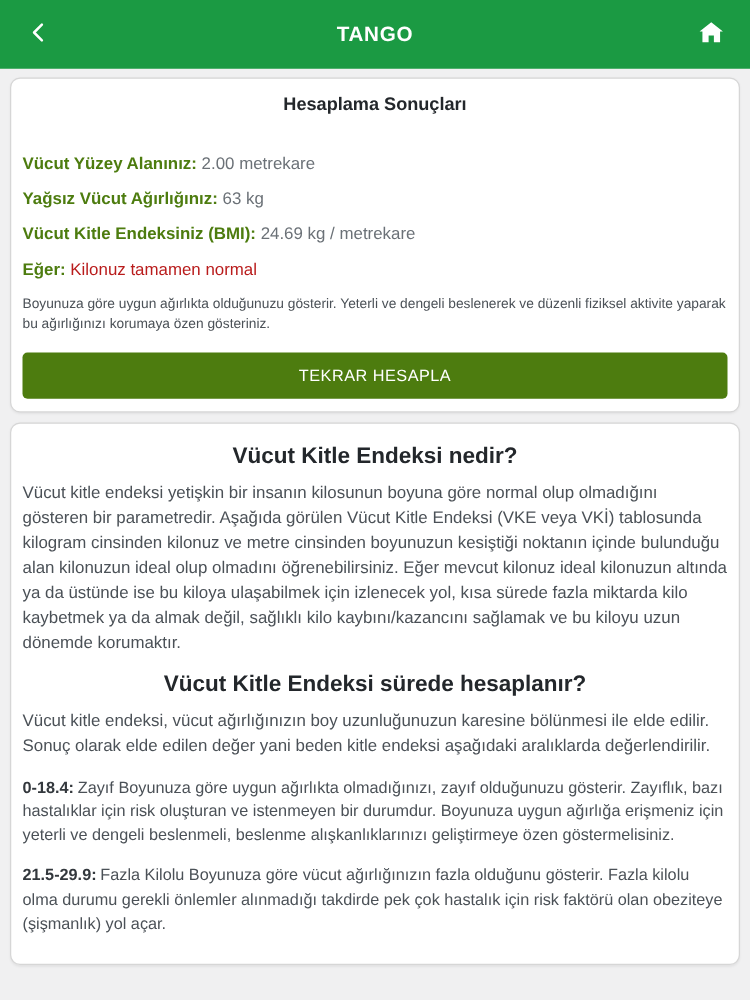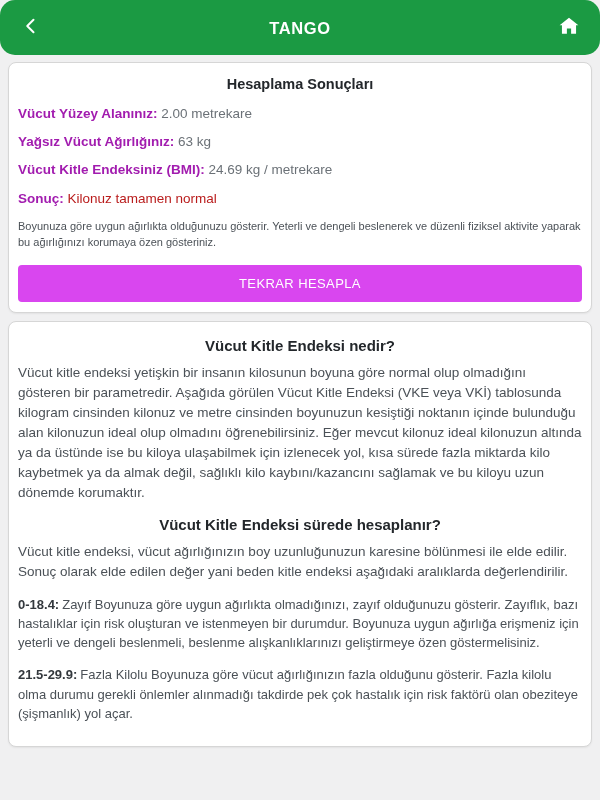--- a/index.html
+++ b/index.html
@@ -12,21 +12,20 @@
   }
   
   .appbar {
     height: 55px;
     background: #1b9a43;
     display: flex;
     align-items: center;
     justify-content: space-between;
     padding: 13px 14px;
     position: relative;
-    border-radius: 15px;
   }
   .appbar-title {
     position: absolute;
     left: 50%; top: 50%;
     transform: translate(-50%, -50%);
     color: #ffffff;
     font-weight: 700;
     font-size: 16.5px;
     letter-spacing: 0.6px;
   }
@@ -44,54 +43,54 @@
     border-radius: 8px;
     margin: 7px 8px 8px 8px;
     padding: 13px 9px 10px 9px;
     box-shadow: 0 1px 2px rgba(0,0,0,0.06);
   }
   .card-title {
     text-align: center;
     font-weight: 700;
     font-size: 14.5px;
     color: #23272b;
-    margin-bottom: 13px;
+    margin-bottom: 30px;
   }
   .result-row {
     font-size: 13.5px;
     margin-bottom: 10px;
     color: #6b7177;
     line-height: 1.35;
   }
-  .result-row b { color: #a21caf; font-weight: 700; }
+  .result-row b { color: #4d7c0f; font-weight: 700; }
   .result-value-green { color: #b91c1c; }
   .note {
     font-size: 11px;
     color: #4b5157;
     line-height: 1.5;
     margin: 2px 0 14px 0;
   }
   .recalc-btn {
     display: block;
     width: 100%;
     height: 37px;
-    background: #d946ef;
+    background: #4d7c0f;
     border: none;
     border-radius: 4px;
     color: #ffffff;
     font-family: "Liberation Sans", sans-serif;
     font-size: 13px;
     letter-spacing: 0.4px;
     cursor: pointer;
   }
   
   .section-heading {
     text-align: center;
     font-weight: 700;
-    font-size: 15px;
+    font-size: 18px;
     color: #23272b;
     margin: 2px 0 9px 0;
   }
   .info-para {
     font-size: 13.5px;
     color: #4b5157;
     line-height: 1.48;
     margin-bottom: 13px;
   }
   .range-para {
@@ -132,21 +131,21 @@
   </p>
   <p class="result-row">
     <b>Yağsız Vücut Ağırlığınız:</b>
     <span>63 kg</span>
   </p>
   <p class="result-row">
     <b>Vücut Kitle Endeksiniz (BMI):</b>
     <span>24.69 kg / metrekare</span>
   </p>
   <p class="result-row">
-    <b>Sonuç:</b>
+    <b>Eğer:</b>
     <span class="result-value-green">Kilonuz tamamen normal</span>
   </p>
 
   <p class="note">Boyunuza göre uygun ağırlıkta olduğunuzu gösterir. Yeterli ve dengeli beslenerek ve düzenli fiziksel aktivite yaparak bu ağırlığınızı korumaya özen gösteriniz.</p>
 
   <button class="recalc-btn">TEKRAR HESAPLA</button>
 </section>
 
 <section class="card">
   <div class="section-heading">Vücut Kitle Endeksi nedir?</div>

